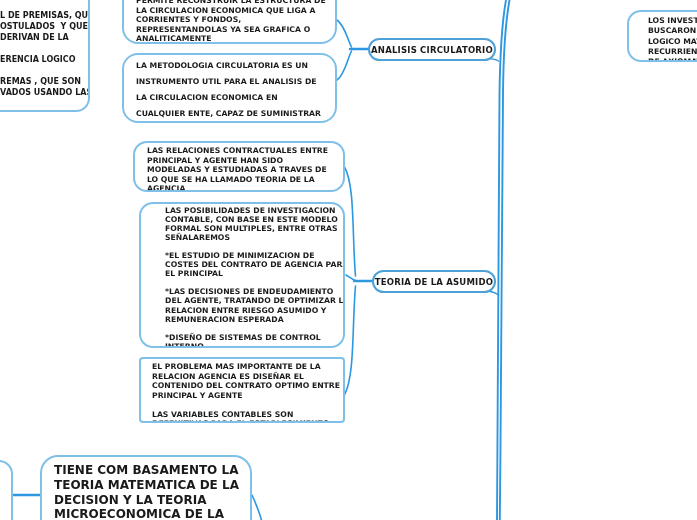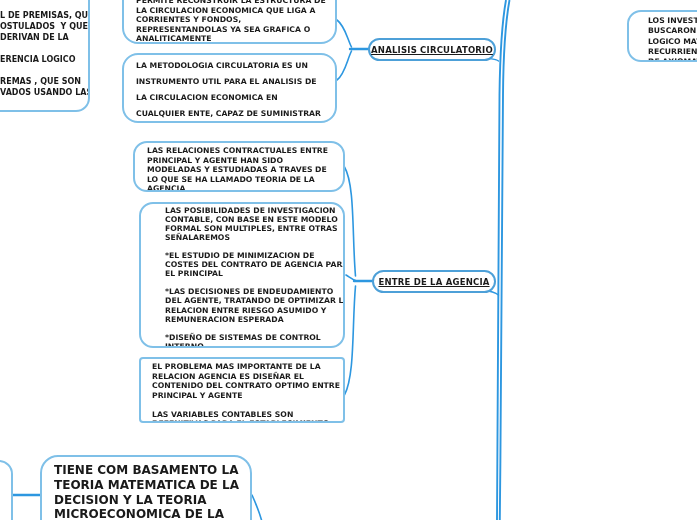--- a/index.html
+++ b/index.html
@@ -38,21 +38,20 @@
     position:absolute;
     box-sizing:border-box;
     background:#fff;
     border:2px solid var(--node-border);
     border-radius:12px;
     color:var(--text);
     font-weight:bold;
     display:flex;align-items:center;justify-content:center;
     font-size:8.5px;
     letter-spacing:.2px;
-    text-decoration:underline;
   }
 
   
   #topic-premisas{left:-165px;top:-14px;width:255px;height:126px;border-radius:14px;
     font-size:8px;line-height:11px;padding:22px 10px 6px 163px;}
   #topic-permite{left:122px;top:-18px;width:215px;height:62px;border-radius:16px;
     font-size:7.7px;line-height:9.5px;padding:12px 10px 4px 12px;}
   #topic-metodologia{left:122px;top:53px;width:215px;height:70px;border-radius:16px;
     font-size:7.7px;line-height:16px;padding:3px 10px 3px 12px;}
   #topic-relaciones{left:133px;top:141px;width:212px;height:51px;border-radius:14px;
@@ -150,21 +149,21 @@
 *LAS DECISIONES DE ENDEUDAMIENTO
 DEL AGENTE, TRATANDO DE OPTIMIZAR LA
 RELACION ENTRE RIESGO ASUMIDO Y
 REMUNERACION ESPERADA
 
 *DISEÑO DE SISTEMAS DE CONTROL
 INTERNO</div>
   </div>
 
   <div class="pill" id="node-teoria">
-    <span>ENTRE DE LA AGENCIA</span>
+    <span>TEORIA DE LA ASUMIDO</span>
   </div>
 
   <div class="topic" id="topic-problema">
     <div class="txt">EL PROBLEMA MAS IMPORTANTE DE LA
 RELACION AGENCIA ES DISEÑAR EL
 CONTENIDO DEL CONTRATO OPTIMO ENTRE
 PRINCIPAL Y AGENTE
 
 LAS VARIABLES CONTABLES SON
 DEFENITIVAS PARA EL ESTABLECIMIENTO

